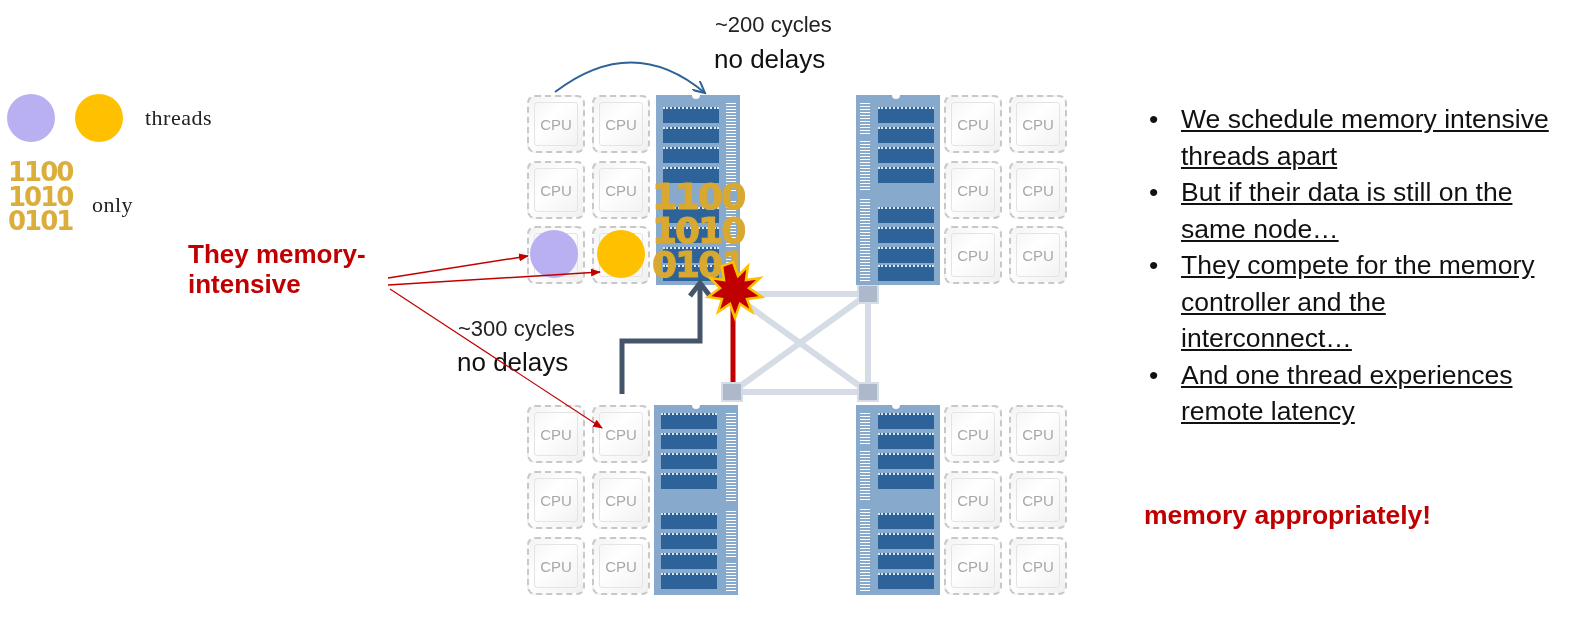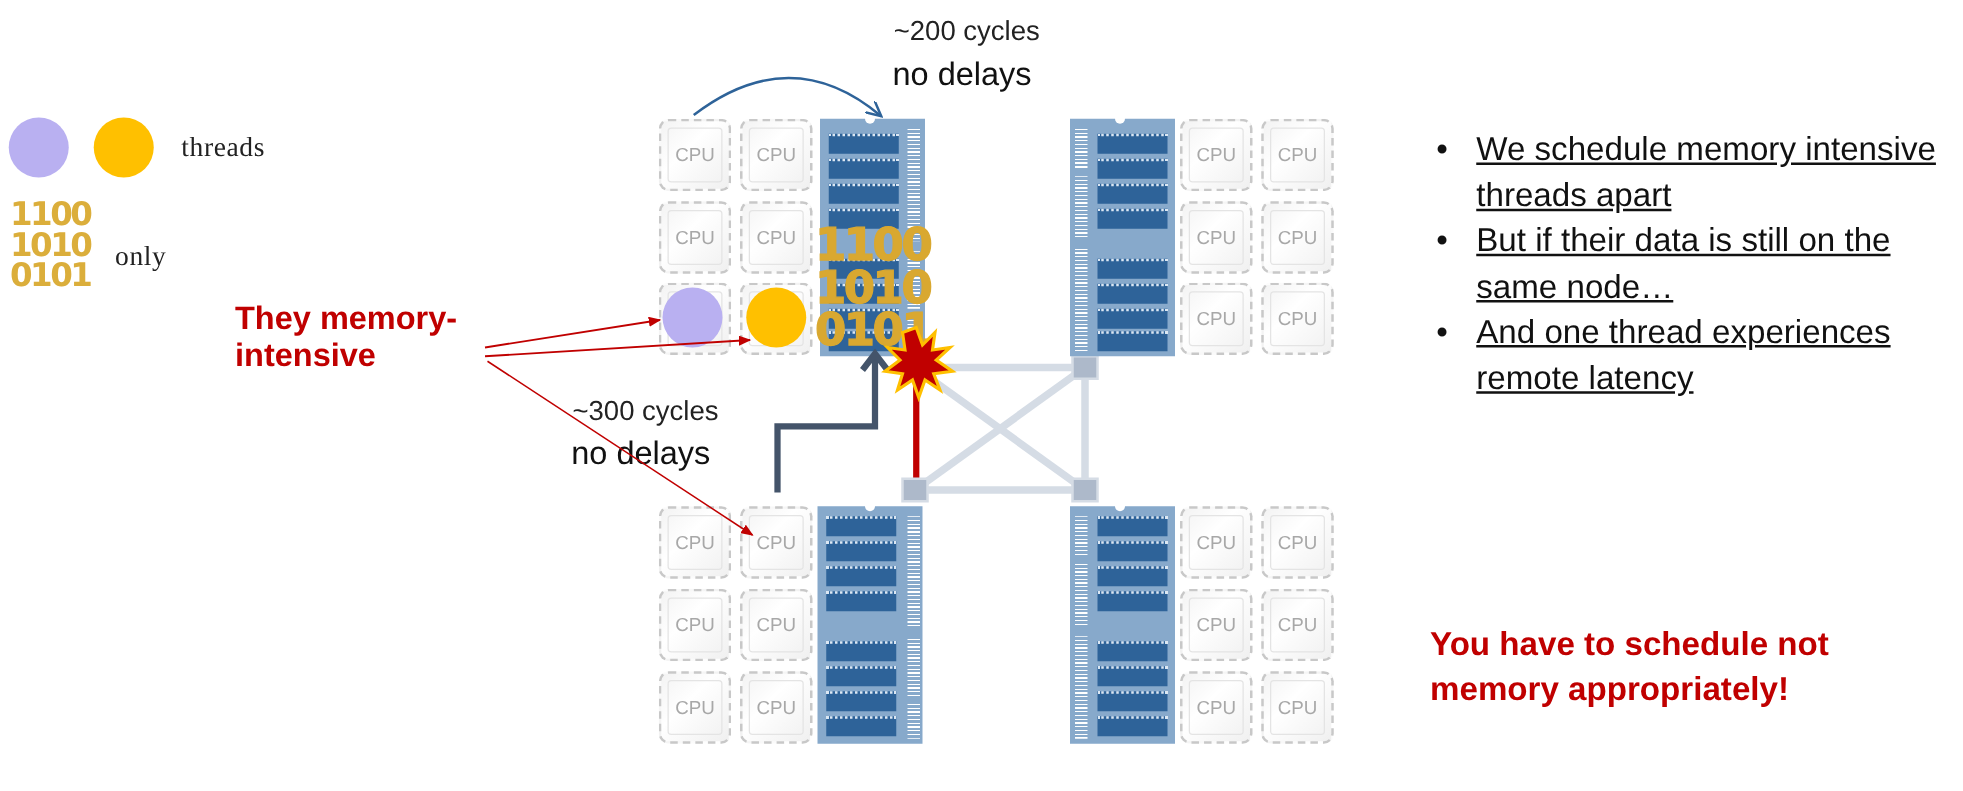--- a/index.html
+++ b/index.html
@@ -278,19 +278,19 @@
 
   <path d="M622,394 L622,341 L700,341 L700,285" fill="none" stroke="#44546A" stroke-width="5"></path>
   <path d="M690,296 L700,283 L710,296" fill="none" stroke="#44546A" stroke-width="5" stroke-linejoin="miter"></path>
 
   <polygon fill="#C00000" stroke="#FFC000" stroke-width="2.5" points="733,262 738,276 748,266 746,280 760,278 749,288 762,297 747,299 752,312 740,304 735,318 730,304 718,312 722,299 708,297 720,288 710,278 724,280 722,266"></polygon>
 </svg>
 
 <ul class="abs bullets" style="left:1147px; top:101px; width:410px;text-decoration:underline;">
   <li>We schedule memory intensive threads apart</li>
   <li>But if their data is still on the same node…</li>
+  <li>They compete for the memory controller and the interconnect…</li>
   <li>And one thread experiences remote latency</li>
 </ul>
 
 <div class="abs conclusion" style="left:1144px; top:497px;">
-  <div>You have to schedule not</div>
   <div>memory appropriately!</div>
 </div>
 
 </body></html>

